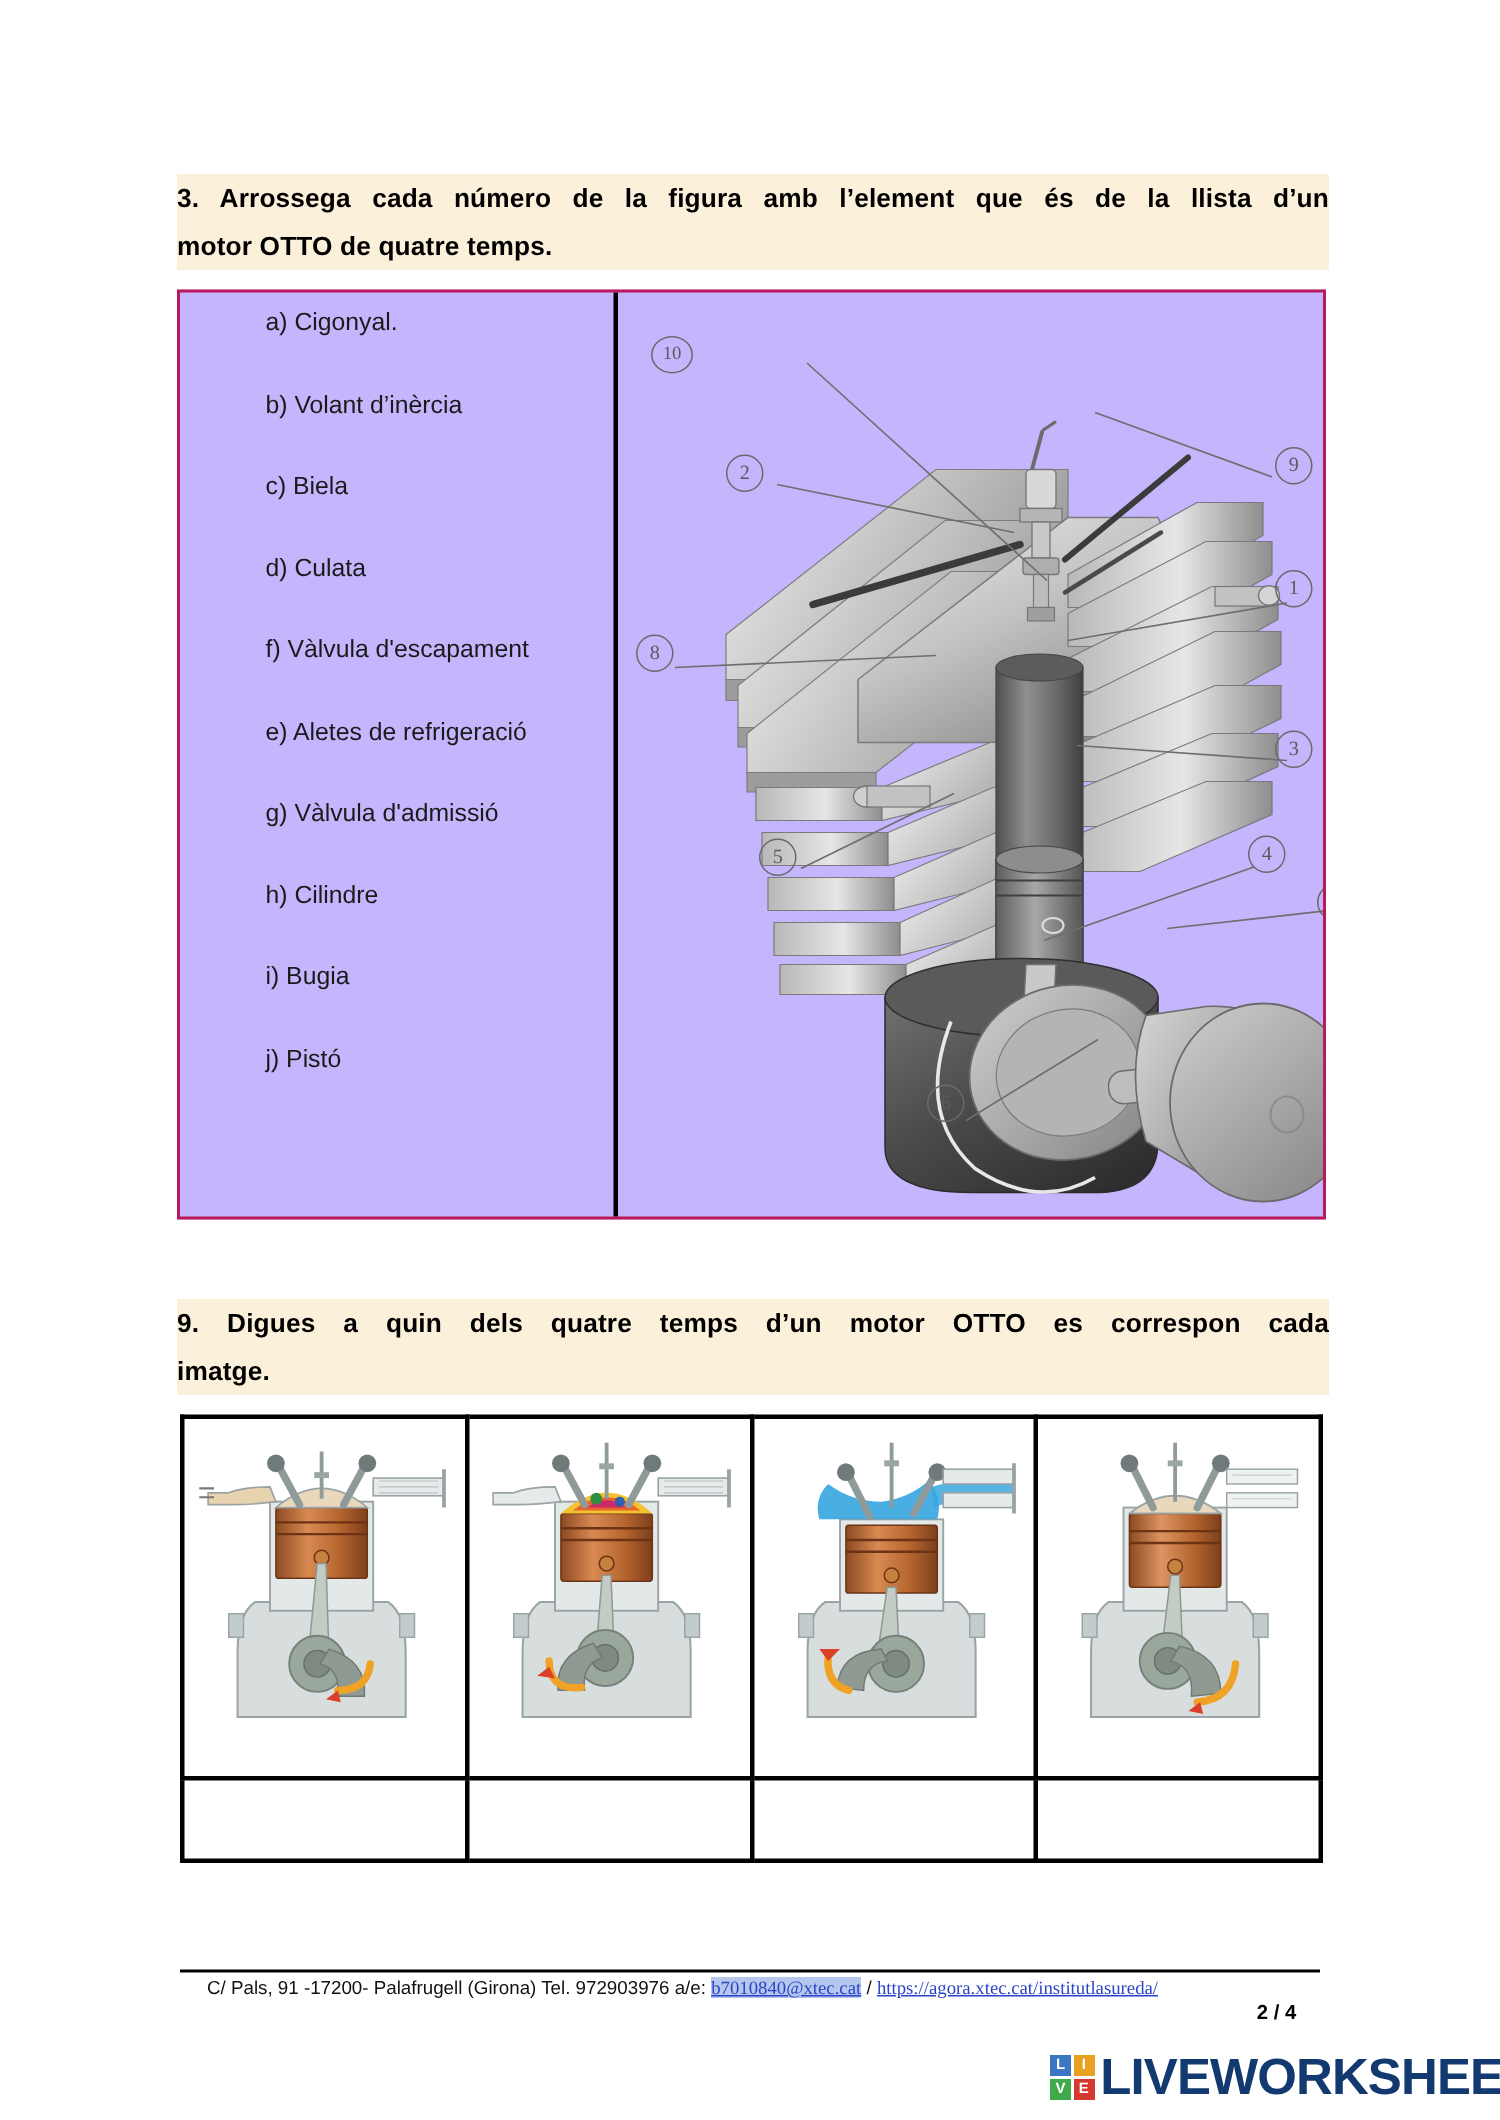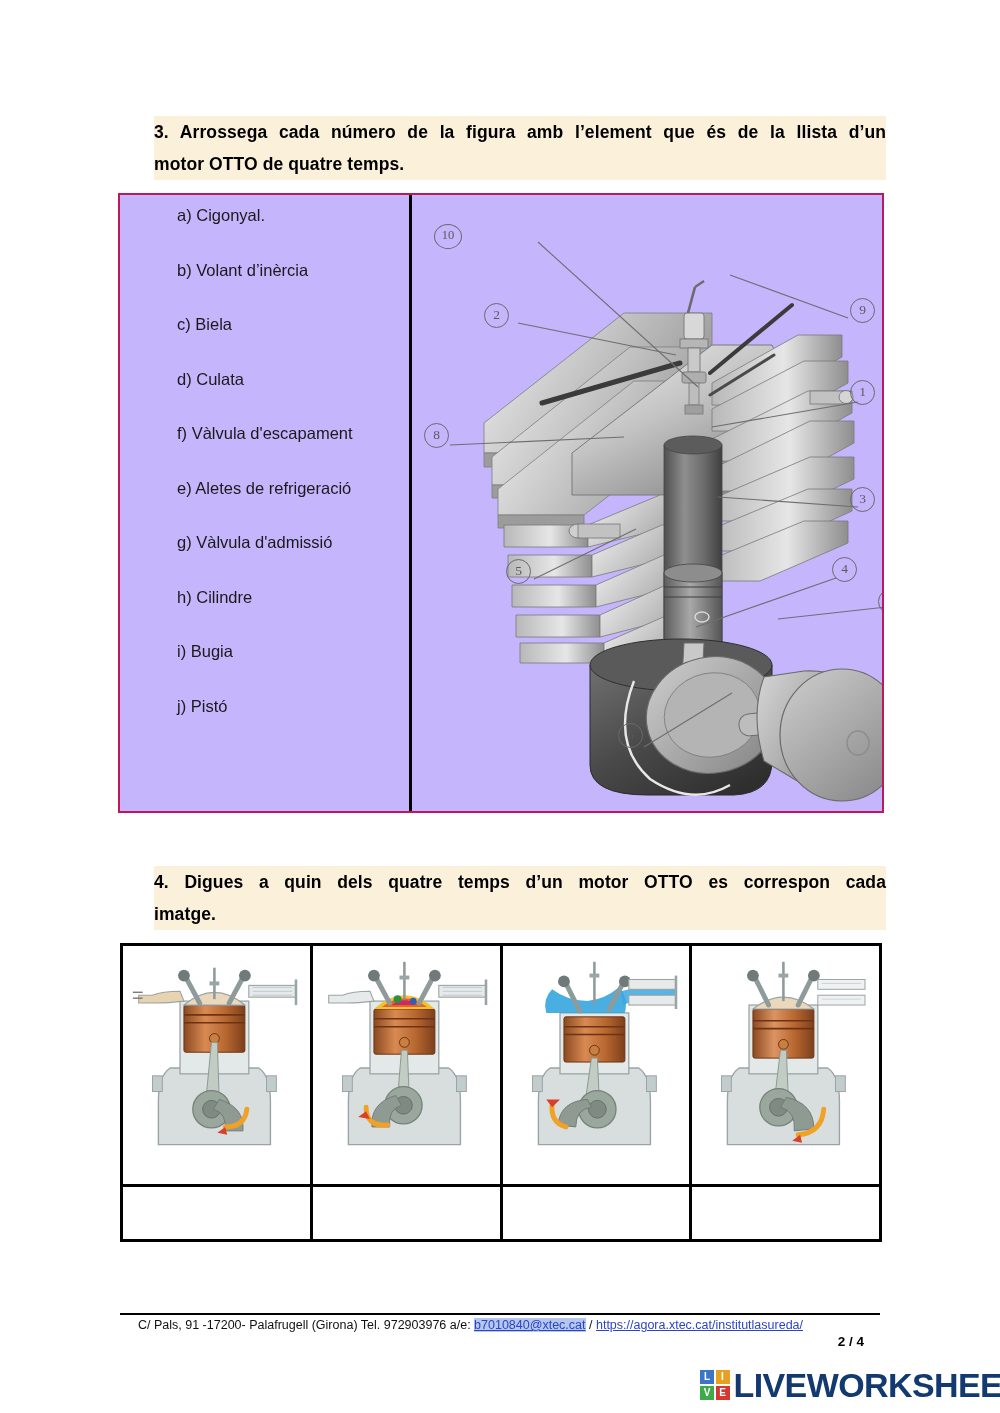--- a/index.html
+++ b/index.html
@@ -28,21 +28,20 @@
     position: absolute;
     font-size: 17.5px;
     font-weight: bold;
     line-height: 32px;
     letter-spacing: 0.1px;
     text-align: justify;
   }
   .q-heading .hl {
     background: #fbf0da;
     box-decoration-break: clone;
-    margin-left: 36px;
     -webkit-box-decoration-break: clone;
   }
   #q3-heading { left: 118px; top: 116px; width: 768px; }
   #q4-heading { left: 118px; top: 866px; width: 768px; }
 
   .justify-line {
     display: block;
     text-align: justify;
     text-align-last: justify;
   }
@@ -141,20 +140,21 @@
     top: 1316px;
     width: 760px;
     font-size: 12.5px;
     line-height: 18px;
     color: #111;
     white-space: nowrap;
   }
   #footer-text a, .flink {
     color: #2b44c7;
     text-decoration: underline;
+    font-family: Liberation Serif, serif;
   }
   .hl-blue { background: #b6c7ee; }
   #page-num {
     position: absolute;
     left: 820px;
     top: 1334px;
     width: 62px;
     text-align: center;
     font-size: 13.5px;
     font-weight: bold;
@@ -387,21 +387,21 @@
       <div class="callout" style="left:438px; top:185px;">1</div>
       <div class="callout" style="left:438px; top:292px;">3</div>
       <div class="callout" style="left:94px;  top:364px;">5</div>
       <div class="callout" style="left:420px; top:362px;">4</div>
       <div class="callout" style="left:466px; top:394px;">7</div>
       <div class="callout" style="left:206px; top:528px;">6</div>
     </div>
   </div>
 
   <div id="q4-heading" class="q-heading">
-    <span class="hl justify-line">4. Digues a quin dels quatre temps d’un motor OTTO es correspon cada</span>
+    <span class="hl justify-line">9. Digues a quin dels quatre temps d’un motor OTTO es correspon cada</span>
     <span class="hl last-line">imatge.</span>
   </div>
 
   <table id="strokes-table">
     <tbody>
         <tr>
       <td class="img-cell">
         <svg class="stroke-fig" viewBox="0 0 190 230">
           <defs>
             <linearGradient id="s1p" x1="0" y1="0" x2="1" y2="0">

